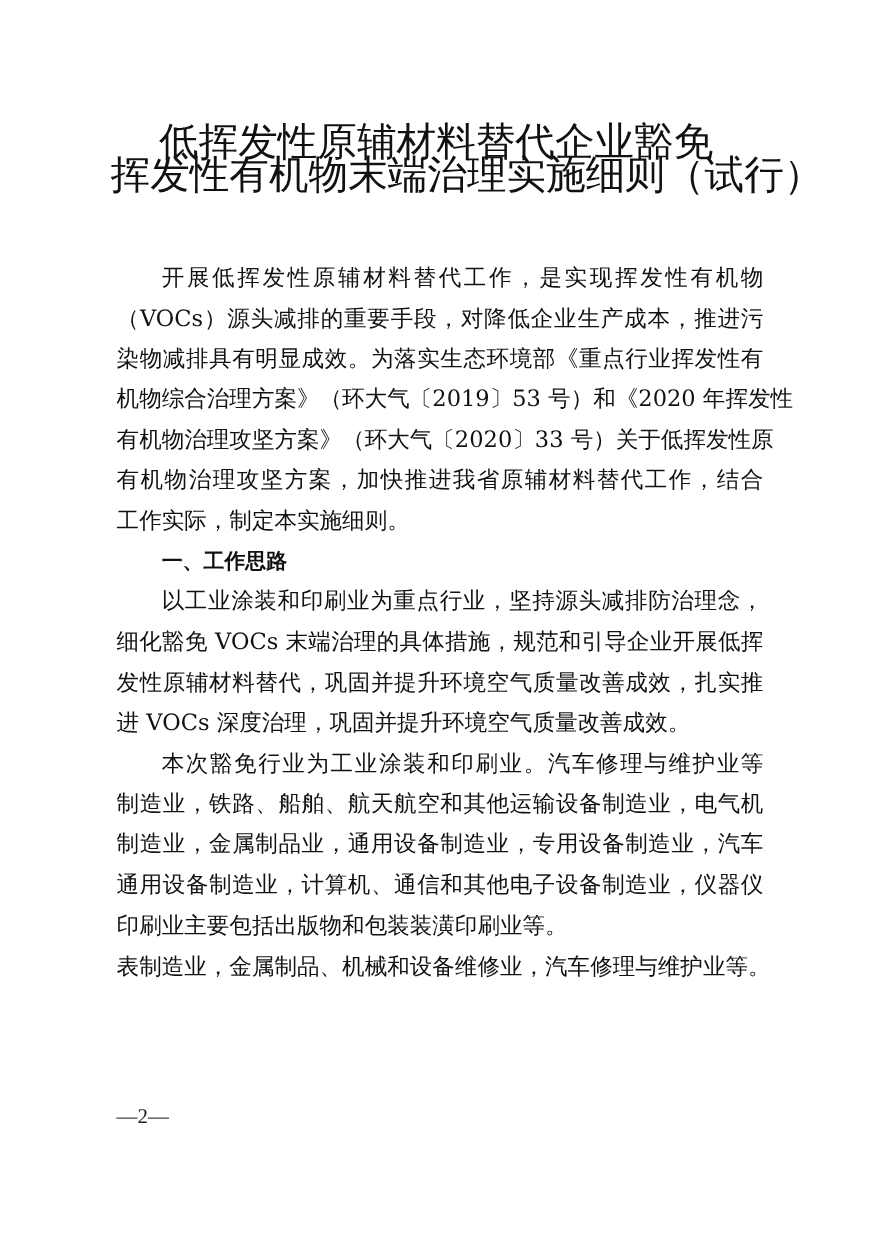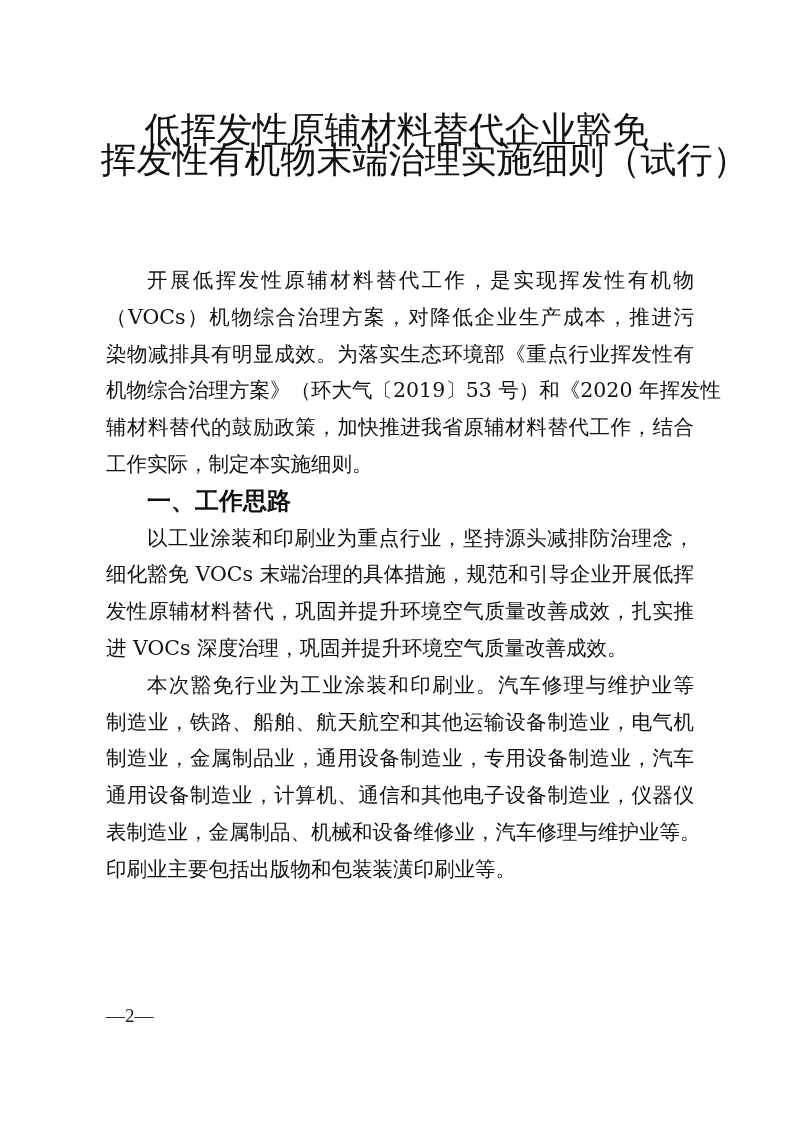--- a/index.html
+++ b/index.html
@@ -5,50 +5,51 @@
   html, body { margin:0; padding:0; background:#ffffff; }
   body { width:793px; height:1122px; position:relative; overflow:hidden; color:#111; }
   .page { position:absolute; left:0; top:0; width:793px; height:1122px; }
   .title { position:absolute; left:0; width:793px; text-align:center;
            font-family:"DejaVu Sans","Liberation Sans",sans-serif; font-size:36px; color:#111;
            letter-spacing:0px; line-height:40px; }
   .t1 { top:110px; }
   .t2 { top:140px;padding-left:28px; }
   .body { position:absolute; left:106px; width:588px; top:234px;
           font-family:"DejaVu Serif","Liberation Serif",serif; font-size:20.5px;
-          line-height:36.8px; text-align:justify; text-justify:inter-character;margin-top:28px; }
+          line-height:36.8px; text-align:justify; text-justify:inter-character; }
   .line { display:block; height:36.8px; white-space:nowrap; text-align-last:justify; overflow:visible; }
   .line.last { text-align-last:left; }
   .indent { padding-left:41px; }
-  .heading { font-family:"DejaVu Sans","Liberation Sans",sans-serif; font-weight:bold; font-size:24px; text-align-last:left; }
+  .heading { font-family:"DejaVu Sans","Liberation Sans",sans-serif; font-weight:bold; font-size:19px; text-align-last:left; }
   .pagenum { position:absolute; left:106px; top:1005px; font-family:"Liberation Serif",serif; font-size:19px; color:#222; }
 </style>
 </head>
 <body>
 
 <div class="page">
   <div class="title t1">低挥发性原辅材料替代企业豁免</div>
   <div class="title t2">挥发性有机物末端治理实施细则（试行）</div>
 
   <div class="body">
     <span class="line indent">开展低挥发性原辅材料替代工作，是实现挥发性有机物</span>
-    <span class="line">（VOCs）机物综合治理方案，对降低企业生产成本，推进污</span>
+    <span class="line">（VOCs）源头减排的重要手段，对降低企业生产成本，推进污</span>
     <span class="line">染物减排具有明显成效。为落实生态环境部《重点行业挥发性有</span>
     <span class="line">机物综合治理方案》（环大气〔2019〕53 号）和《2020 年挥发性</span>
-    <span class="line">辅材料替代的鼓励政策，加快推进我省原辅材料替代工作，结合</span>
+    <span class="line">有机物治理攻坚方案》（环大气〔2020〕33 号）关于低挥发性原</span>
+    <span class="line">有机物治理攻坚方案，加快推进我省原辅材料替代工作，结合</span>
     <span class="line last">工作实际，制定本实施细则。</span>
 
     <span class="line indent heading">一、工作思路</span>
     <span class="line indent">以工业涂装和印刷业为重点行业，坚持源头减排防治理念，</span>
     <span class="line">细化豁免 VOCs 末端治理的具体措施，规范和引导企业开展低挥</span>
     <span class="line">发性原辅材料替代，巩固并提升环境空气质量改善成效，扎实推</span>
     <span class="line last">进 VOCs 深度治理，巩固并提升环境空气质量改善成效。</span>
 
     <span class="line indent">本次豁免行业为工业涂装和印刷业。汽车修理与维护业等</span>
     <span class="line">制造业，铁路、船舶、航天航空和其他运输设备制造业，电气机</span>
     <span class="line">制造业，金属制品业，通用设备制造业，专用设备制造业，汽车</span>
     <span class="line">通用设备制造业，计算机、通信和其他电子设备制造业，仪器仪</span>
+    <span class="line last">印刷业主要包括出版物和包装装潢印刷业等。</span>
     <span class="line">表制造业，金属制品、机械和设备维修业，汽车修理与维护业等。</span>
-    <span class="line last">印刷业主要包括出版物和包装装潢印刷业等。</span>
   </div>
 
   <div class="pagenum">—2—</div>
 </div>
 
 </body></html>

